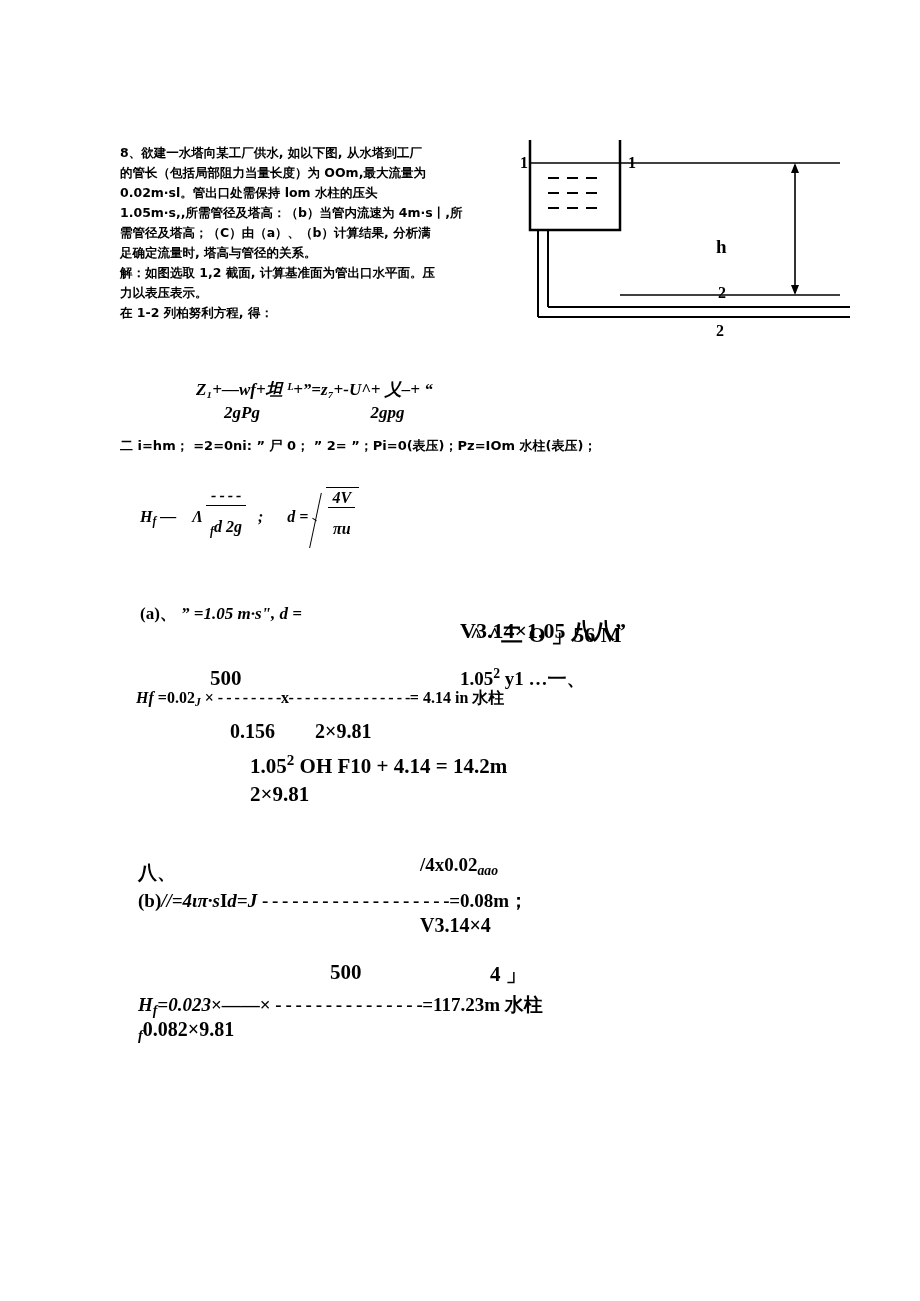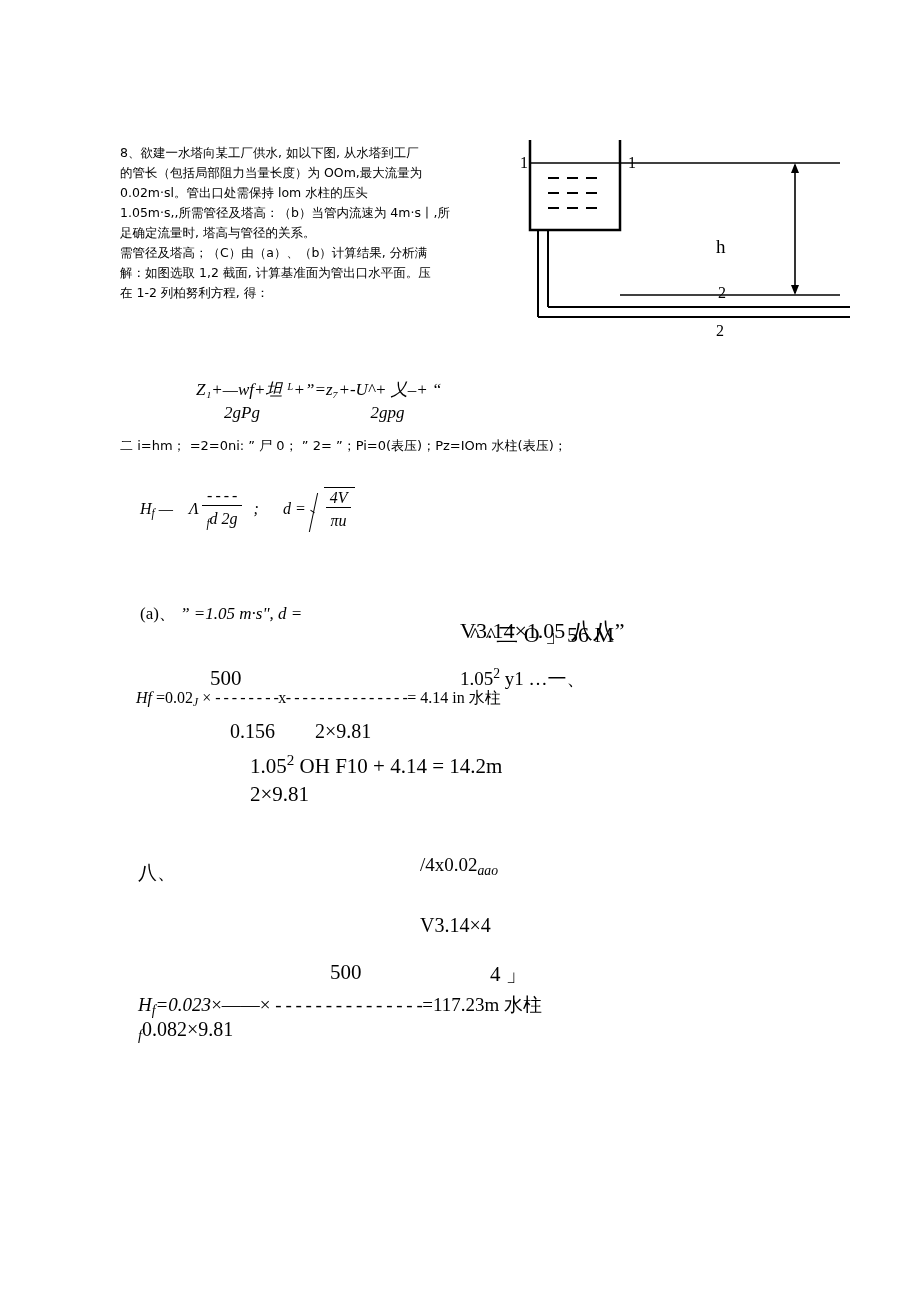--- a/index.html
+++ b/index.html
@@ -13,20 +13,21 @@
     position: relative;
     font-family: "Liberation Sans", sans-serif;
     color: #000000;
     overflow: hidden;
   }
   .page {
     position: absolute;
     left: 0; top: 0;
     width: 920px;
     height: 1301px;
+    font-weight: bold;
   }
 
   
   .problem-text {
     position: absolute;
     left: 120px;
     top: 143px;
     width: 400px;
     font-size: 12.5px;
     line-height: 20px;
@@ -90,21 +91,21 @@
   .sub { font-size: 0.72em; vertical-align: -0.3em; font-style: italic; }
   .sup { font-size: 0.72em; vertical-align: 0.5em; }
 
   .frac {
     display: inline-block;
     vertical-align: middle;
     text-align: center;
     line-height: 1.12;
   }
   .frac .num { display: block; padding: 0 4px; }
-  .frac .den { display: block; border-top: 1.4px solid #000; padding: 4px 4px; }
+  .frac .den { display: block; border-top: 1.4px solid #000; padding: 12px 4px; }
   .frac.noline .den { border-top: none; }
 
   .sqrt {
     display: inline-block;
     vertical-align: middle;
     position: relative;
     padding-left: 14px;
   }
   .sqrt::before {
     content: "";
@@ -265,23 +266,24 @@
 </head>
 <body>
 
 <div class="page">
 
   <div class="problem-text">
     <p class="cn">8、欲建一水塔向某工厂供水, 如以下图, 从水塔到工厂</p>
     <p class="cn">的管长（包括局部阻力当量长度）为 OOm,最大流量为</p>
     <p class="cn">0.02m·sl。管出口处需保持 lom 水柱的压头</p>
     <p class="cn">1.05m·s,,所需管径及塔高：（b）当管内流速为 4m·s丨,所</p>
+    <p class="cn">需管径及塔高；（C）由（a）、（b）计算结果, 分析满</p>
     <p class="cn">足确定流量时, 塔高与管径的关系。</p>
-    <p class="cn">需管径及塔高；（C）由（a）、（b）计算结果, 分析满</p>
     <p class="cn">解：如图选取 1,2 截面, 计算基准面为管出口水平面。压</p>
+    <p class="cn">力以表压表示。</p>
     <p class="cn">在 1-2 列柏努利方程, 得：</p>
   </div>
 
   <div class="figure">
     <svg class="fig-svg" width="360" height="240" viewBox="0 0 360 240" xmlns="http://www.w3.org/2000/svg">
 
       <path d="M 10 5 L 10 95 L 100 95 L 100 5" fill="none" stroke="#000" stroke-width="2.5"></path>
 
       <line x1="10" y1="28" x2="100" y2="28" stroke="#000" stroke-width="1.6"></line>
       <line x1="100" y1="28" x2="320" y2="28" stroke="#000" stroke-width="1.6"></line>
@@ -371,20 +373,24 @@
       <span>OH   F10 + 4.14 = 14.2m</span>
     </div>
     <div class="a-last-den">2×9.81</div>
   </div>
 
   <div class="block-b">
     <div class="b-mark cn">八、</div>
     <div class="b-top-num">
       <span>/4x0.02</span><span class="sub">aao</span>
     </div>
+    <div class="b-row">
+      <span>(b)</span><span class="sym">//=4ιπ·s</span><span>I</span><span class="sym">d=</span><span class="sym">J</span>
+      <span class="dashline">- - - - - - - - - - - - - - - - - - -</span><span>=0.08m；</span>
+    </div>
     <div class="b-den">V3.14×4</div>
 
     <div class="b-500">500</div>
     <div class="b-4">4 」</div>
 
     <div class="b-hf-row">
       <span>H</span><span class="sub">f</span><span>=0.023</span><span class="up">×</span><span class="up">——</span><span class="up">×</span>
       <span class="up dashline">- - - - - - - - - - - - - - -</span><span class="up">=117.23m 水柱</span>
     </div>
     <div class="b-hf-den">

